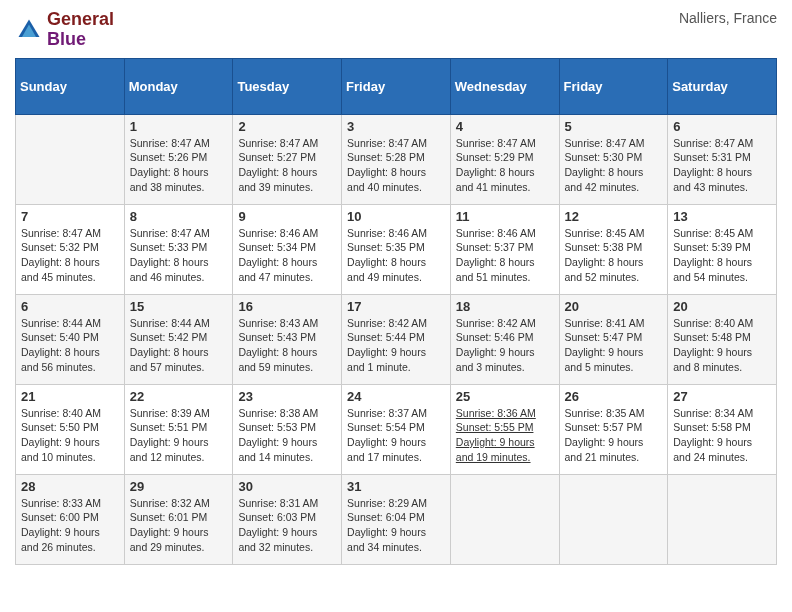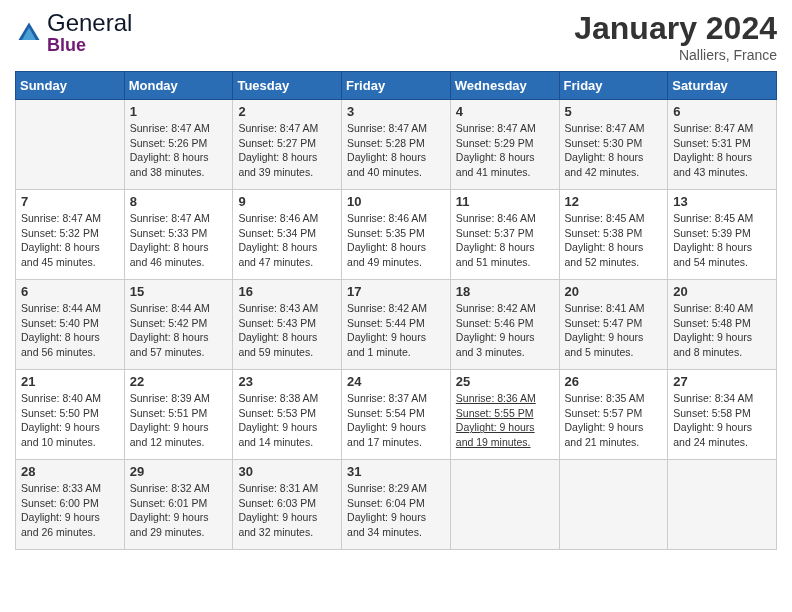--- a/index.html
+++ b/index.html
@@ -19,23 +19,23 @@
     .logo {
       display: flex;
       align-items: center;
     }
     .logo-text {
       display: flex;
       flex-direction: column;
       line-height: 1.1;
     }
     .logo-general {
-      font-size: 24px;
-      font-weight: normal;
-      color: #0f172a;
+      font-size: 18px;
+      font-weight: bold;
+      color: #7f1d1d;
     }
     .logo-blue {
       font-size: 18px;
       font-weight: bold;
       color: #701a75;
     }
     .logo-icon {
       width: 28px;
       height: 28px;
       margin-right: 4px;
@@ -55,21 +55,21 @@
     table {
       width: 100%;
       border-collapse: collapse;
       table-layout: fixed;
     }
     thead tr th {
       background-color: #2a6db5;
       color: #fff;
       font-size: 13px;
       font-weight: bold;
-      padding: 6px 4px;
+      padding: 20px 4px;
       text-align: left;
       border: 1px solid #1a5090;
     }
     tbody tr td {
       vertical-align: top;
       border: 1px solid #ccc;
       padding: 4px 5px;
       font-size: 11px;
       color: #333;
       height: 90px;
@@ -101,21 +101,20 @@
     <svg class="logo-icon" viewBox="0 0 40 40">
       <polygon points="20,5 35,30 5,30" fill="#1a5fa8"></polygon>
       <polygon points="20,12 30,30 10,30" fill="#4a9fd4"></polygon>
     </svg>
     <div class="logo-text">
       <span class="logo-general">General</span>
       <span class="logo-blue">Blue</span>
     </div>
   </div>
   <div class="title-area">
-    <div class="month-title">January 2024</div>
     <div class="location">Nalliers, France</div>
   </div>
 </div>
 
 <table>
   <thead>
     <tr>
     <th>Sunday</th>
         <th>Monday</th>
         <th>Tuesday</th>

